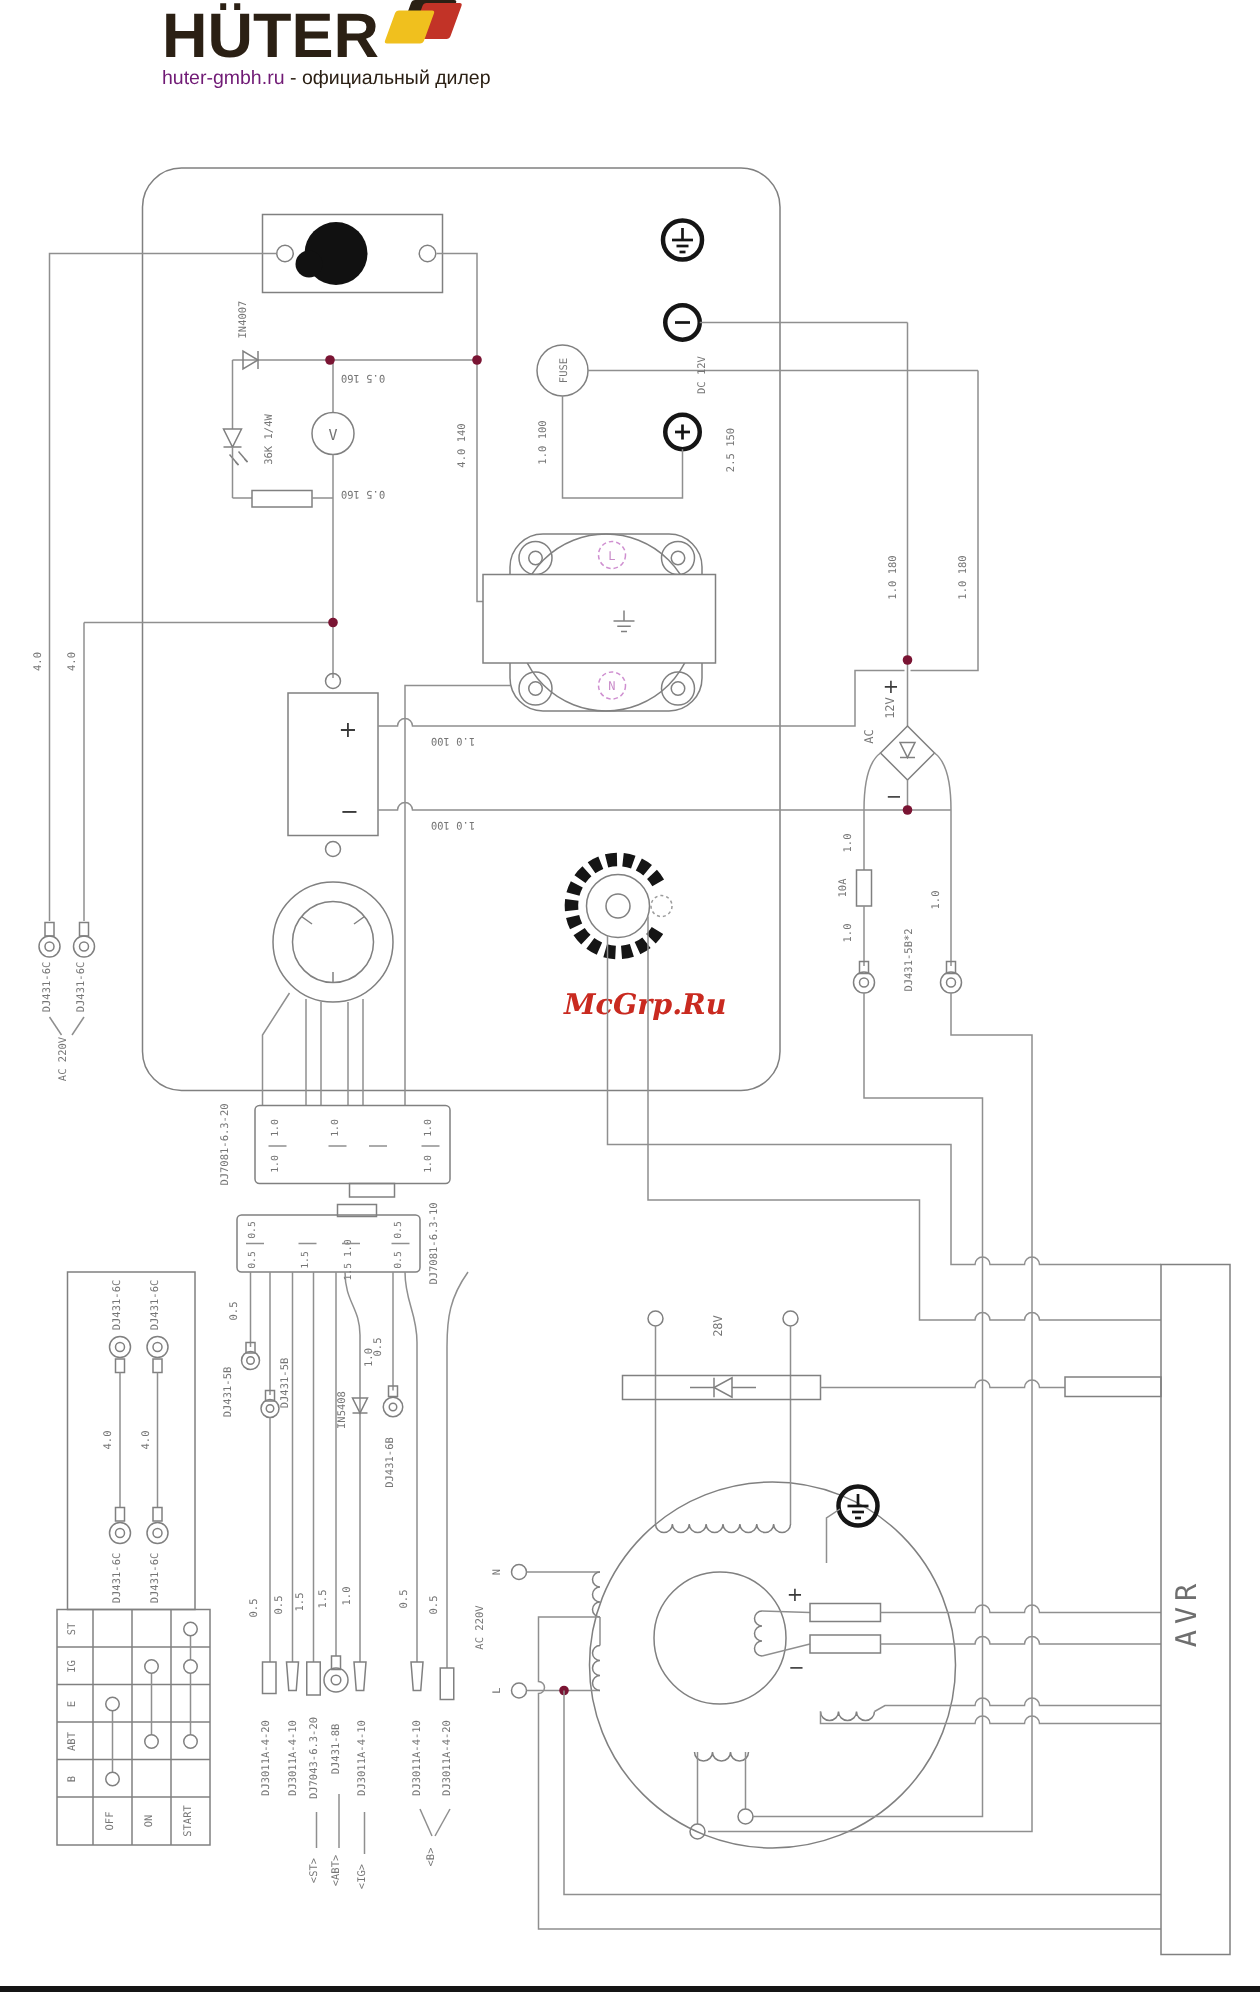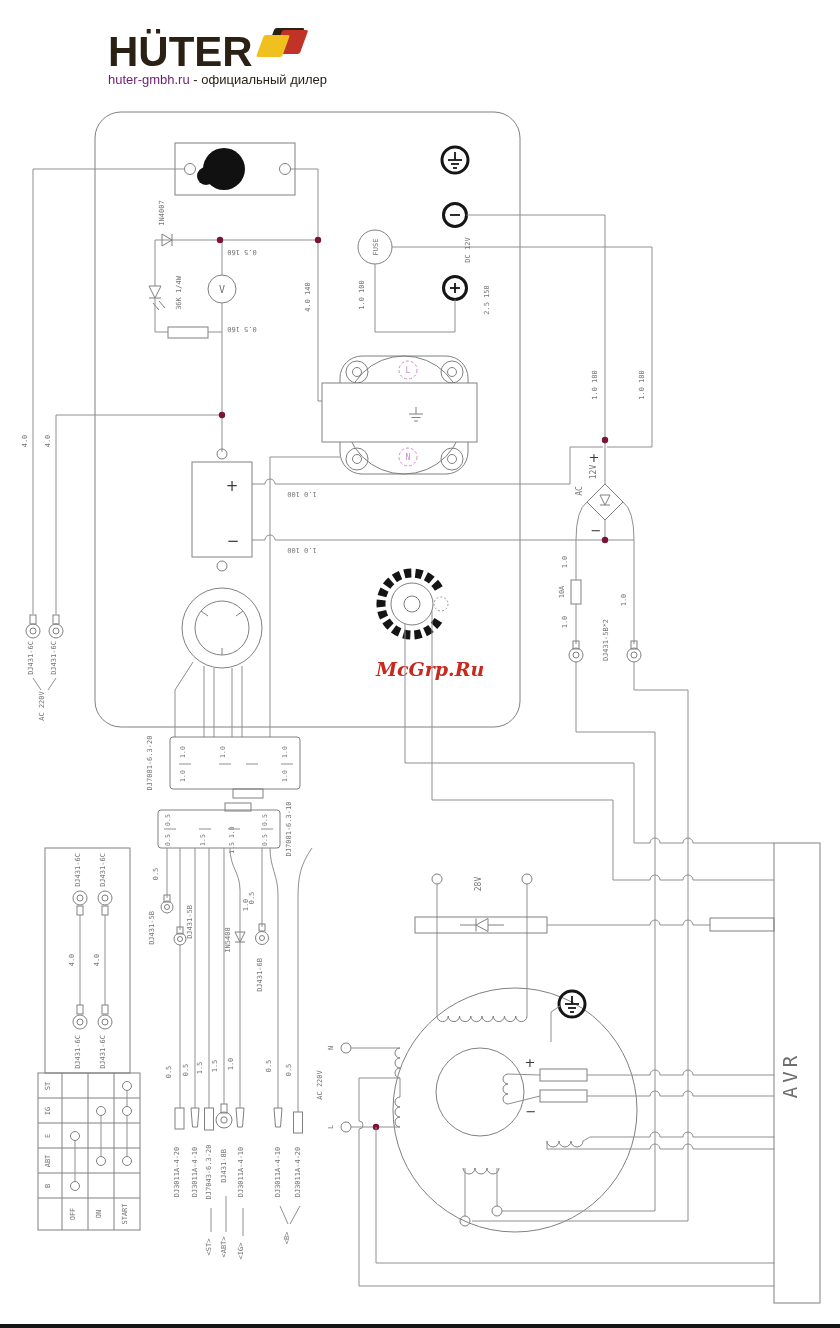--- a/index.html
+++ b/index.html
@@ -1,19 +1,19 @@
 <!DOCTYPE html>
 <html><head>
 <meta charset="utf-8">
 <style>
   html,body{margin:0;padding:0;background:#fff;}
   #page{position:relative;width:840px;height:1328px;background:#fff;overflow:hidden;
         font-family:"Liberation Sans",sans-serif;}
   
-  #logo{position:absolute;left:108px;top:2px;width:260px;height:62px;margin-top:28px;}
+  #logo{position:absolute;left:108px;top:2px;width:260px;height:62px;}
   .flag{position:absolute;left:144px;top:-2px;width:60px;height:34px;}
   .flag div{position:absolute;border-radius:2px;}
   .flag .f-dark{left:18px;top:0;width:30px;height:26px;background:#2b2014;transform:skewX(-20deg);}
   .flag .f-red{left:26px;top:2px;width:26px;height:24px;background:#c23327;transform:skewX(-20deg);}
   .flag .f-yel{left:8px;top:7px;width:26px;height:22px;background:#f0c01e;transform:skewX(-20deg);}
   .brand{position:relative;font-weight:bold;font-size:42px;letter-spacing:0px;color:#2b2014;line-height:44px;}
   .tagline{position:relative;font-size:13px;margin-top:-2px;color:#2b2014;}
   .tagline .site{color:#701a75;font-weight:normal;}
   
   svg{position:absolute;left:0;top:0;}

